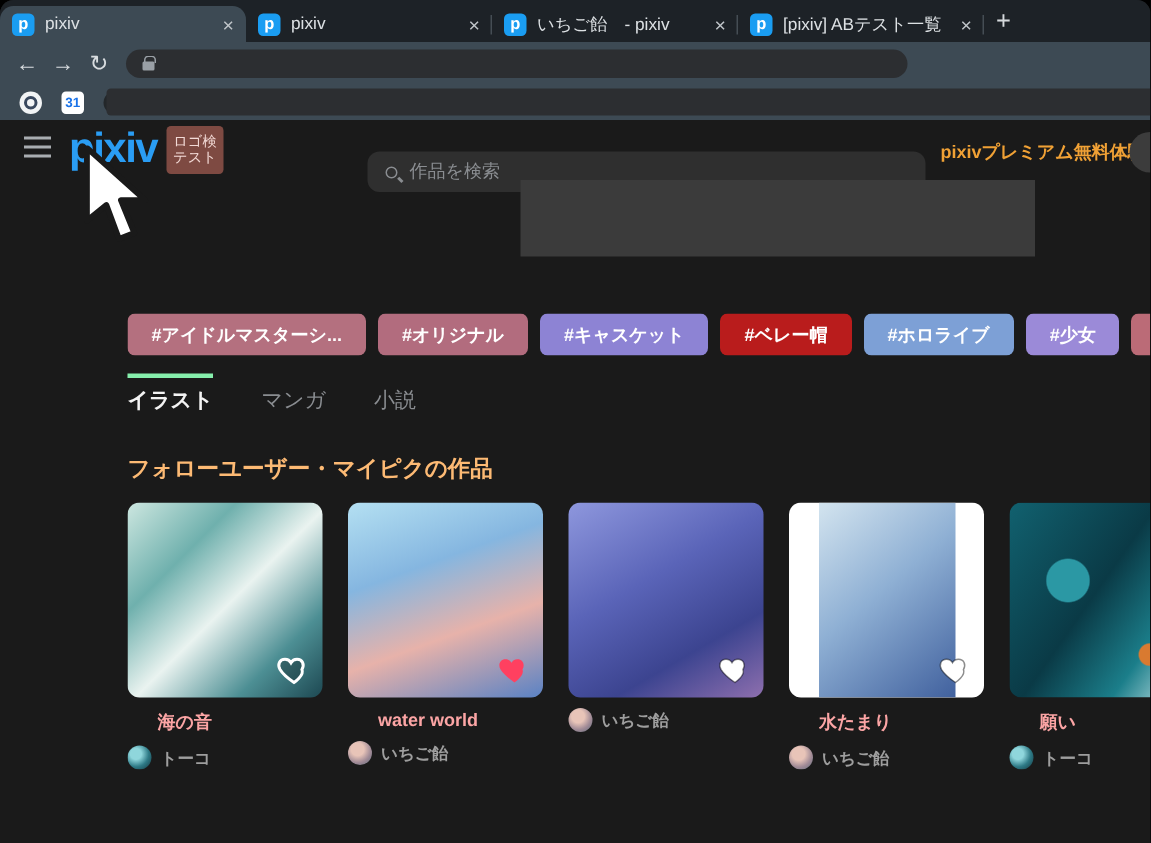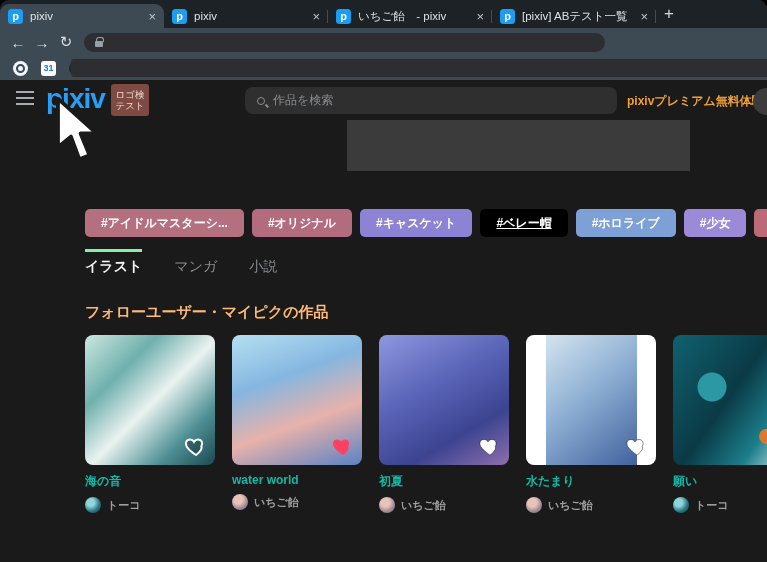--- a/index.html
+++ b/index.html
@@ -46,21 +46,21 @@
 
   
   .page { position:relative; flex:1; background:#1a1a1a; overflow:hidden; }
   .hamburger { position:absolute; left:16px; top:11px; width:18px; height:14px;
     border-top:2px solid #a9adb1; border-bottom:2px solid #a9adb1; }
   .hamburger::after { content:''; display:block; margin-top:4px; border-top:2px solid #a9adb1; }
   .logo { position:absolute; left:46px; top:3px; font-size:28px; font-weight:bold; letter-spacing:-1px; color:#2a9df4; }
   .logo-badge { position:absolute; left:111px; top:4px; width:38px; height:32px; background:#7e4a42;
     border-radius:3px; color:#f2d9d5; font-size:9.5px; line-height:11px; display:flex; flex-direction:column;
     align-items:center; justify-content:center; }
-  .search { position:absolute; left:245px; top:7px; width:372px; height:27px; border-radius:8px;
+  .search { position:absolute; left:245px; top:21px; width:372px; height:27px; border-radius:8px;
     background:#2f2f2f; display:flex; align-items:center; gap:8px; padding-left:12px; }
   .search-glyph { width:8px; height:8px; border:1.7px solid #8a8d91; border-radius:50%; position:relative; flex:none; }
   .search-glyph::after { content:''; position:absolute; left:7px; top:7px; width:4px; height:1.7px; background:#8a8d91; transform:rotate(45deg); }
   .search-ph { color:#8a8d91; font-size:12px; }
   .premium { position:absolute; left:627px; top:13px; font-size:12px; font-weight:bold; color:#f0a135; white-space:nowrap; }
   .avatar-top { position:absolute; left:753px; top:8px; width:27px; height:27px; border-radius:50%; background:#3c3c3c; }
   .ad-box { position:absolute; left:347px; top:40px; width:343px; height:51px; background:#3b3b3b; }
 
   .tags { position:absolute; left:85px; top:129px; width:682px; display:flex; gap:8px; overflow:hidden; }
   .tag { height:28px; border-radius:5px; color:#fff; font-size:12px; font-weight:bold;
@@ -81,22 +81,22 @@
   .t4 { background:#fff; }
   .t4 .inner { position:absolute; left:15%; top:0; width:70%; height:100%;
     background:linear-gradient(140deg,#d3e4ef 0%,#8fb0d4 45%,#41619e 100%); }
   .t5 { background:radial-gradient(circle at 72% 78%,#d97a30 0 7px,transparent 8px),
         radial-gradient(circle at 30% 40%,#2b98a4 0 14px,transparent 15px),
         linear-gradient(125deg,#11616f 0%,#0a3a46 45%,#1b7e8a 72%,#cfeaec 95%); }
   .heart { position:absolute; right:7px; bottom:7px; width:24px; height:24px; }
   .heart.outline path { fill:rgba(0,0,0,.25); stroke:#fff; stroke-width:2; }
   .heart.liked path { fill:#ff4060; }
   .heart.white path { fill:#fff; stroke:rgba(0,0,0,.45); stroke-width:1; }
-  .card-title { margin-top:8px; font-size:12px; font-weight:bold; color:#14b8a6;
-    white-space:nowrap; overflow:hidden; }
+  .card-title { margin-top:8px; font-size:12px; font-weight:bold; color:#fca5a5;
+    white-space:nowrap; overflow:hidden;margin-left:20px; }
   .card-artist { margin-top:7px; display:flex; align-items:flex-end; gap:6px;font-weight:bold; }
   .artist-avatar { width:16px; height:16px; border-radius:50%; flex:none; }
   .av-toko { background:radial-gradient(circle at 35% 35%,#8fd6dc 0 25%,#2e7a86 58%,#123039 100%); }
   .av-ichigo { background:radial-gradient(circle at 40% 35%,#e8c4b8 0 30%,#a08a96 62%,#5a6a7a 100%); }
   .artist-name { font-size:11px; color:#9e9e9e; white-space:nowrap; overflow:hidden; }
 
   .cursor { position:absolute; left:53px; top:17px; width:52px; height:68px; z-index:10; }
 </style>
 </head>
 <body>
@@ -163,21 +163,21 @@
     </div>
 
     <div class="premium">pixivプレミアム無料体験</div>
     <div class="avatar-top"></div>
     <div class="ad-box"></div>
 
     <div class="tags">
       <div class="tag" style="background-color: rgb(180, 112, 127);">#アイドルマスターシ...</div>
       <div class="tag" style="background-color: rgb(178, 108, 126);">#オリジナル</div>
       <div class="tag" style="background-color: rgb(141, 131, 212);">#キャスケット</div>
-      <div class="tag" style="background-color: #000000; text-decoration: underline;">#ベレー帽</div>
+      <div class="tag" style="background-color: #b91c1c;">#ベレー帽</div>
       <div class="tag" style="background-color: rgb(125, 160, 214);">#ホロライブ</div>
       <div class="tag" style="background-color: rgb(155, 138, 216);">#少女</div>
       <div class="tag" style="background-color: rgb(187, 107, 119);">#vtuber</div>
 
     </div>
 
     <div class="ctabs">
       <div class="ctab active">イラスト</div>
       <div class="ctab">マンガ</div>
       <div class="ctab">小説</div>
@@ -212,21 +212,20 @@
           <span class="artist-name">いちご飴</span>
         </div>
       </div>
 
       <div class="card">
         <div class="thumb t3">
           <svg class="heart white" viewBox="0 0 24 24">
               <path d="M12 21s-7-4.7-9.3-8.6C.8 9 2.4 5.5 6 5.5c2 0 3.4 1.2 4 2.3.6-1.1 2-2.3 4-2.3 3.6 0 5.2 3.5 3.3 6.9C19 16.3 12 21 12 21z"></path>
             </svg>
         </div>
-        <div class="card-title">初夏</div>
         <div class="card-artist">
           <span class="artist-avatar av-ichigo"></span>
           <span class="artist-name">いちご飴</span>
         </div>
       </div>
 
       <div class="card">
         <div class="thumb t4">
           <div class="inner"></div>
           <svg class="heart white" viewBox="0 0 24 24">

